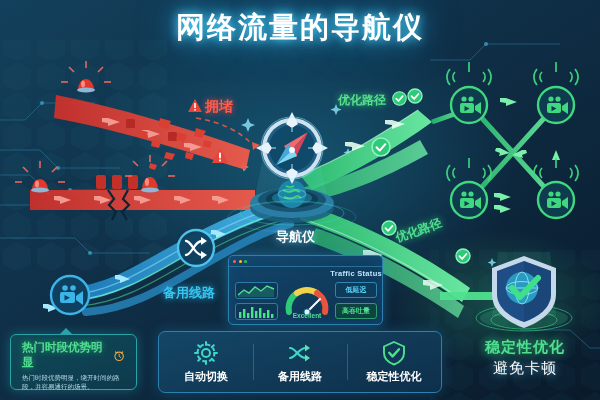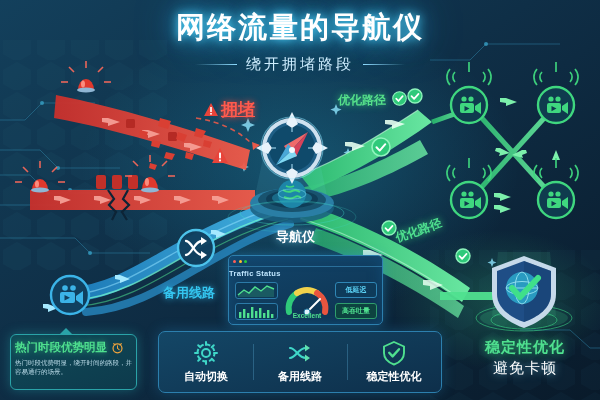--- a/index.html
+++ b/index.html
@@ -31,64 +31,64 @@
   }
   #sub-row {
     margin-top:7px; display:flex; align-items:center; justify-content:center; gap:9px;
   }
   .sub-line { width:42px; height:1px; background:linear-gradient(90deg,rgba(120,220,255,0),#8fdcff); }
   .sub-line.r { background:linear-gradient(90deg,#8fdcff,rgba(120,220,255,0)); }
   #sub-title { font-size:15px; color:#cfeeff; letter-spacing:3px; }
 
   
   .maplabel { position:absolute; font-weight:bold; white-space:nowrap; z-index:30; }
-  #label-congestion { left:204px; top:98px; font-size:17px; color:#ff5a4d;
-        text-shadow:0 0 6px rgba(255,70,60,.85);text-decoration:underline; }
+  #label-congestion { left:188px; top:98px; font-size:14px; color:#ff5a4d;
+        text-shadow:0 0 6px rgba(255,70,60,.85); }
   #label-opt1 { left:338px; top:92px; font-size:12px; color:#55e08a;
         text-shadow:0 0 7px rgba(60,220,130,.8); }
   #label-opt2 { left:396px; top:230px; font-size:12px; color:#4fe08f;
         text-shadow:0 0 7px rgba(60,220,130,.8); transform:rotate(-19deg); transform-origin:left center; }
   #label-backup { left:163px; top:284px; font-size:13px; color:#34c6f0;
         text-shadow:0 0 7px rgba(50,190,240,.8); }
   #label-navigator { left:276px; top:228px; font-size:13px; color:#ffffff;
         text-shadow:0 0 8px rgba(120,220,255,.9); }
   .warn-tri { display:inline-block; vertical-align:-1px; margin-right:3px; }
 
   
   #dashboard {
     position:absolute; left:228px; top:255px; width:155px; height:70px; z-index:35;
     background:linear-gradient(165deg,#12456b 0%,#0e3350 100%);
     border:1px solid #2d7fae; border-radius:5px;
     box-shadow:0 0 12px rgba(40,150,210,.45),inset 0 0 14px rgba(20,90,140,.5);
   }
   #dash-bar { height:11px; border-bottom:1px solid #2a6f9a; display:flex; align-items:center; padding-left:4px; gap:2.5px; }
   .dot { width:3px; height:3px; border-radius:50%; }
   .dot.r{background:#ff5f56}.dot.y{background:#ffbd2e}.dot.g{background:#27c93f}
-  #dash-title { position:absolute; top:13px; left:0; width:100%; text-align:left;
+  #dash-title { position:absolute; top:13px; left:0; width:100%; text-align:right;
     font-size:7.5px; color:#bfe6ff; font-weight:bold; letter-spacing:.3px; }
   .dash-card { position:absolute; background:#0d3957; border:1px solid #2c7ba8; border-radius:3px; }
   #card-line { left:6px; top:26px; width:43px; height:17px; }
   #card-bars { left:6px; top:47px; width:43px; height:17px; }
   #gauge-box { position:absolute; left:54px; top:24px; width:48px; height:42px; }
   #gauge-label { position:absolute; left:54px; top:56px; width:48px; text-align:center;
     font-size:6.5px; color:#4fe08f; font-weight:bold; }
   .badge { position:absolute; border-radius:3px; font-size:7px; font-weight:bold;
     display:flex; align-items:center; justify-content:center; }
   #badge-latency { left:106px; top:26px; width:42px; height:16px; color:#5bd2f5;
     border:1px solid #2f86b5; background:#0e3b5a; }
   #badge-throughput { left:106px; top:47px; width:42px; height:16px; color:#4fe08f;
     border:1px solid #2f9e6d; background:#0d4340; }
 
   
   #callout {
     position:absolute; left:10px; top:334px; width:127px; height:56px; z-index:40;
     background:linear-gradient(160deg,#104a58 0%,#0d3a4c 100%);
     border:1px solid #2aa3a8; border-radius:6px;
     box-shadow:0 0 12px rgba(40,190,190,.35);
-    padding:5px 4px;
+    padding:5px 11px;
   }
   #callout-tip { position:absolute; left:48px; top:-7px; width:0;height:0;
     border-left:7px solid transparent; border-right:7px solid transparent;
     border-bottom:7px solid #2aa3a8; }
   #callout-head { display:flex; align-items:center; gap:4px; }
   #callout-title { font-size:11.5px; font-weight:bold; color:#4fe08f;
     text-shadow:0 0 6px rgba(60,220,130,.6); }
   #callout-body { margin-top:3px; font-size:6.5px; line-height:1.45; color:#b8d9e6; }
 
   
@@ -490,25 +490,20 @@
         <ellipse cx="522" cy="288" rx="7" ry="16"></ellipse>
         <path d="M506 288 h32"></path>
       </g>
 
       <path d="M512 288 l8 9 18-19" stroke="#3fe08a" stroke-width="6" fill="none" stroke-linecap="round" stroke-linejoin="round"></path>
     </g>
   </svg>
 
   <div id="title-wrap">
     <div id="main-title">网络流量的导航仪</div>
-    <div id="sub-row">
-      <span class="sub-line"></span>
-      <span id="sub-title">绕开拥堵路段</span>
-      <span class="sub-line r"></span>
-    </div>
   </div>
 
   <div class="maplabel" id="label-congestion">
     <svg class="warn-tri" width="14" height="13" viewBox="0 0 14 13">
       <path d="M7 0 L14 13 H0 Z" fill="#e8443a"></path>
       <rect x="6.2" y="4" width="1.6" height="5" fill="#ffffff"></rect>
       <rect x="6.2" y="10" width="1.6" height="1.6" fill="#ffffff"></rect>
     </svg><span>拥堵</span>
   </div>
 

